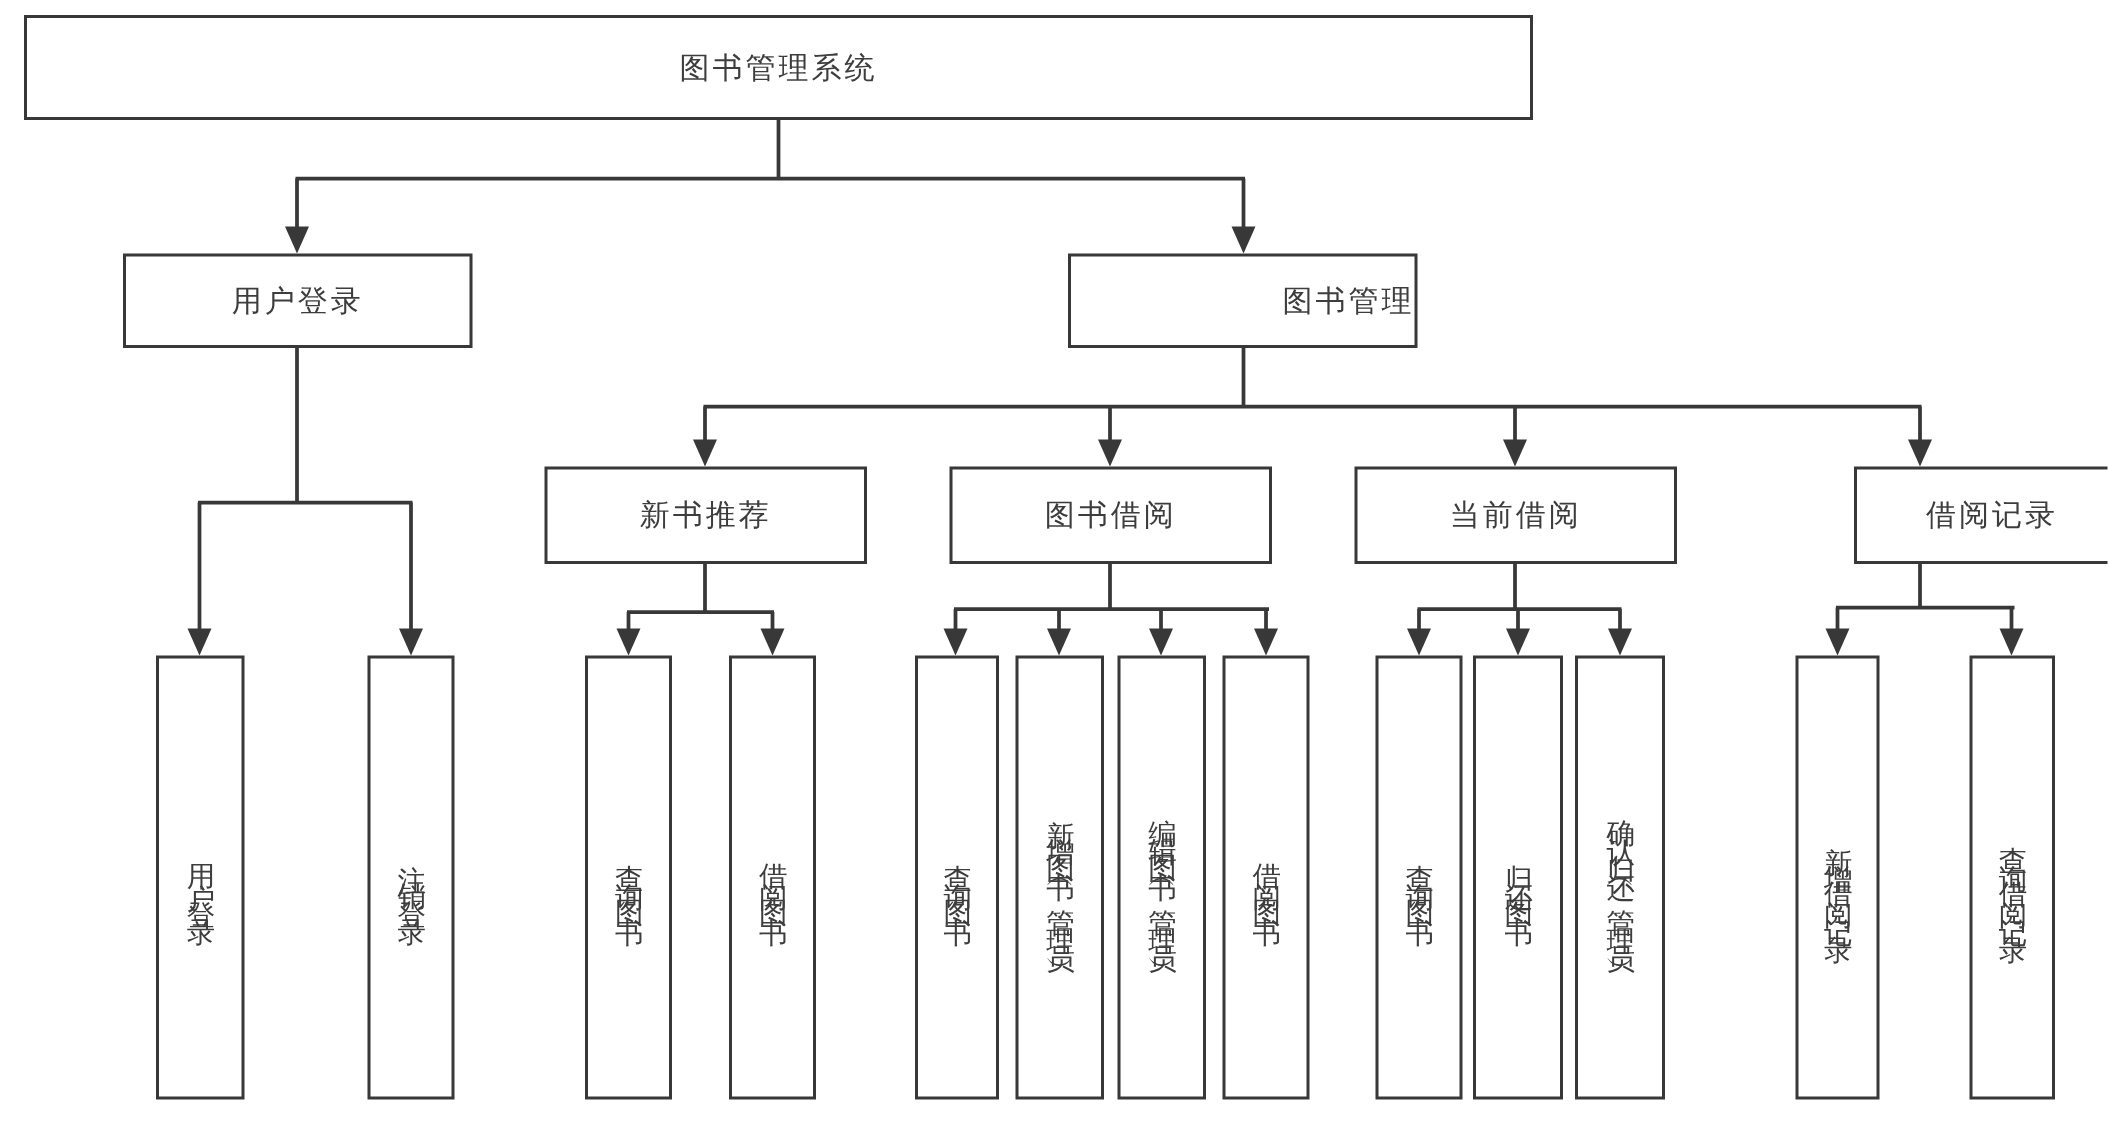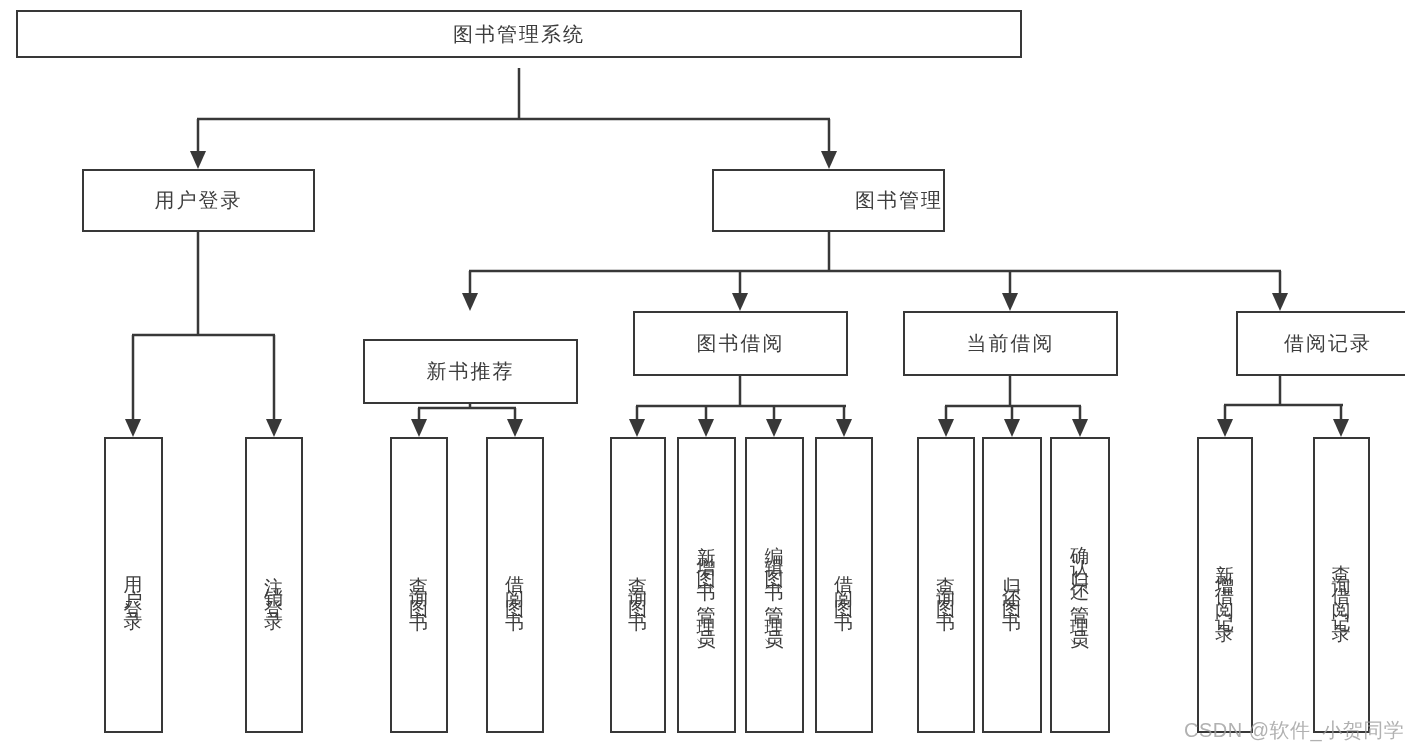--- a/index.html
+++ b/index.html
@@ -23,25 +23,25 @@
     position: absolute;
     background: #ffffff;
     border: 2.5px solid #383838;
     display: flex;
     align-items: center;
     justify-content: center;
     color: #3d3d3d;
     z-index: 2;
   }
   .hnode { font-size: 20px; letter-spacing: 2px; white-space: nowrap; }
-  .root-box   { left: 16px;   top: 10px;  width: 1006px; height: 48px; }
+  .root-box   { left: 16px;   top: 10px;  width: 1006px; height: 70px; }
   .l2a        { left: 82px;   top: 169px; width: 233px;  height: 63px; }
   .l2b        { left: 712px;  top: 169px; width: 233px;  height: 63px; justify-content: flex-end; }
   .l3         { top: 311px; height: 65px; }
-  .l3a { left: 363px;  width: 215px; margin-top: 28px; }
+  .l3a { left: 363px;  width: 215px; }
   .l3b { left: 633px;  width: 215px; }
   .l3c { left: 903px;  width: 215px; font-family: Liberation Serif, serif; }
   .l3d { left: 1236px; width: 184px; }
   .leaf {
     top: 437px; height: 296px;
     font-size: 19px;
     writing-mode: vertical-rl;
     letter-spacing: 12px;
     line-height: 1;
   }
@@ -178,15 +178,14 @@
     <span>确认归还（管理员）</span>
   </div>
 
   <div class="node leaf E1">
     <span>新增借阅记录</span>
   </div>
   <div class="node leaf E2">
     <span>查询借阅记录</span>
   </div>
 
-  <div id="watermark">CSDN @软件_小贺同学</div>
 
 </div>
 
 </body></html>

